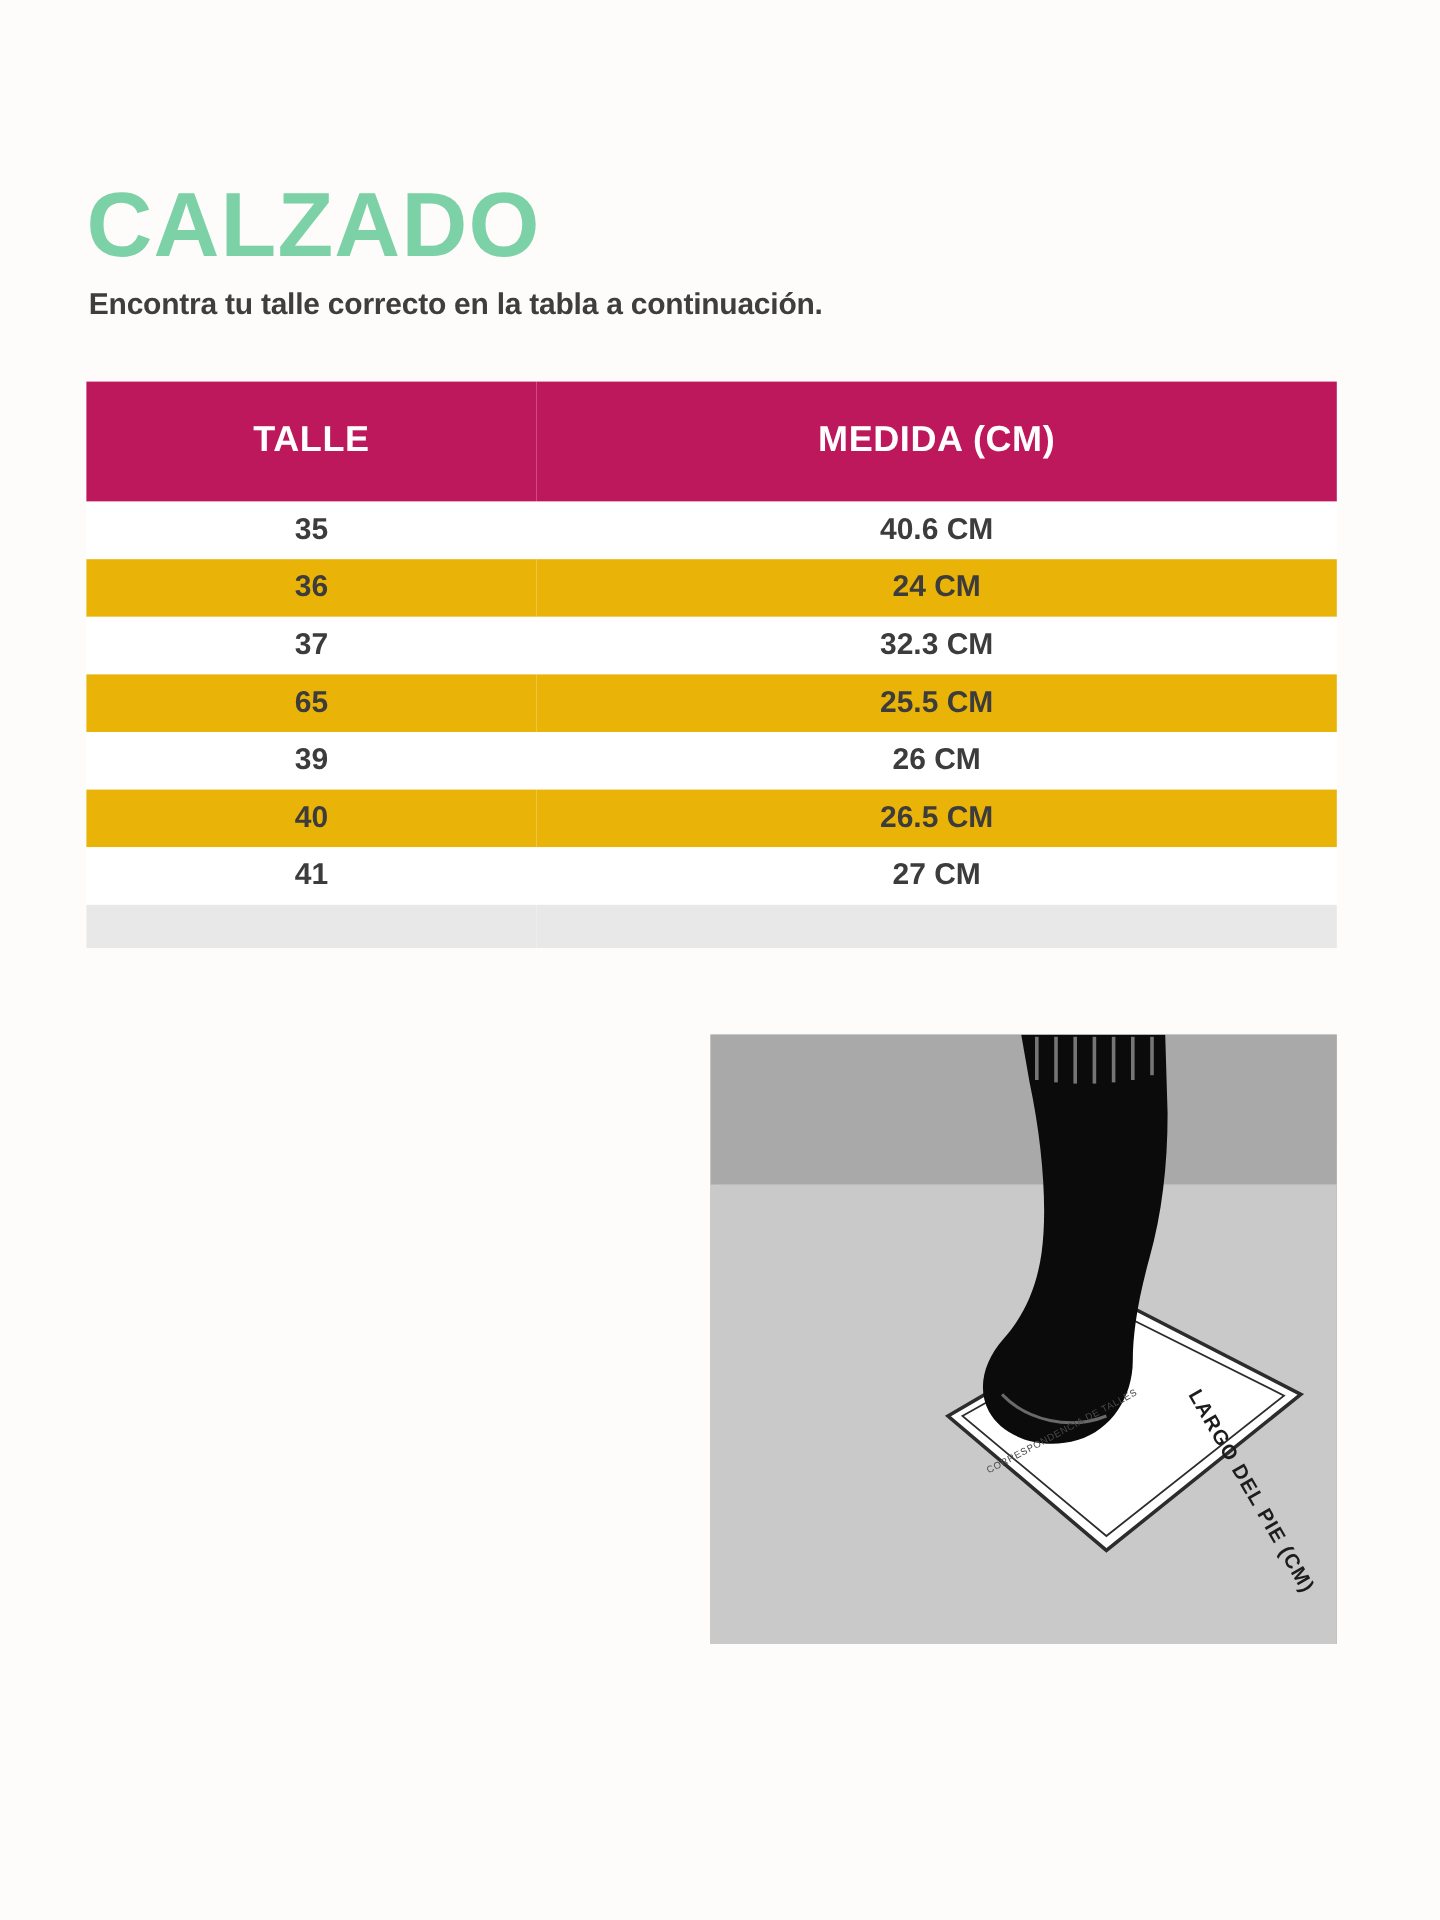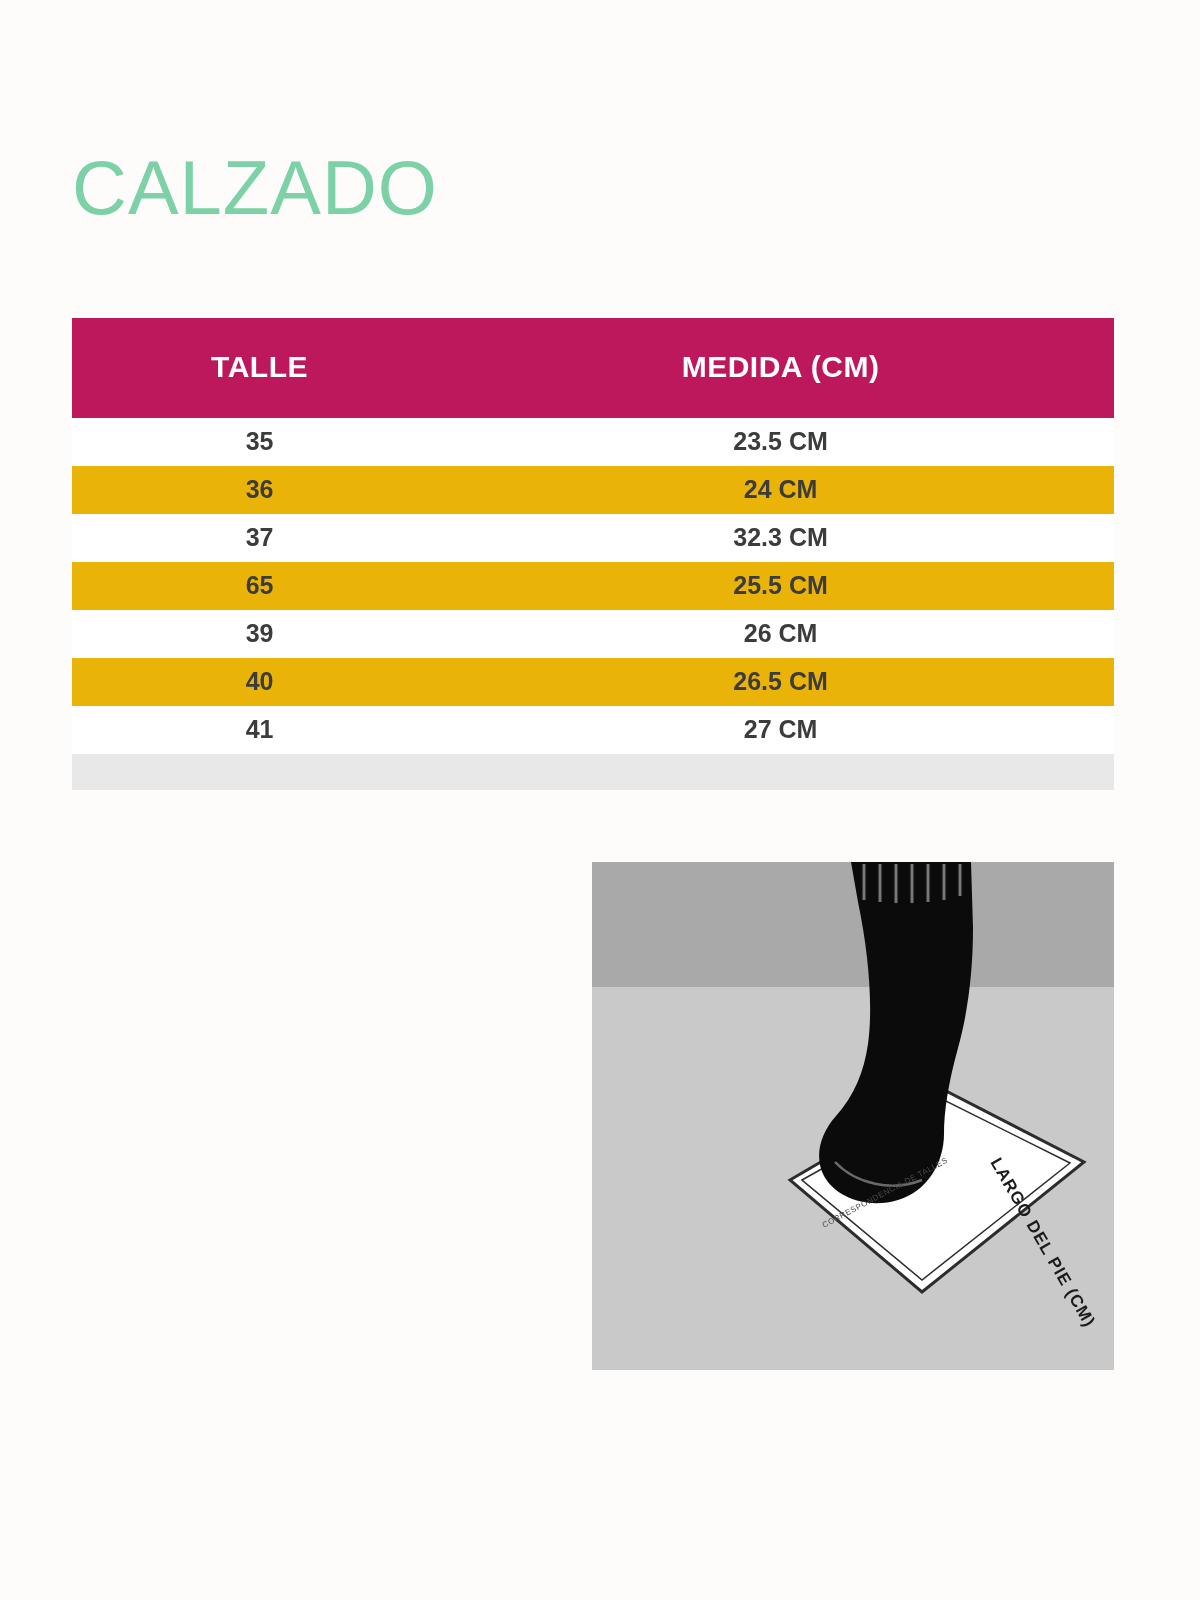--- a/index.html
+++ b/index.html
@@ -26,21 +26,21 @@
 
   
   .header {
     position: absolute;
     left: 72px;
     top: 150px;
     width: 1060px;
   }
   .title {
     font-size: 76px;
-    font-weight: 400;
+    font-weight: 700;
     letter-spacing: 1px;
     color: #7dd1a6;
     line-height: 1.0;
     margin: 0;
   }
   .subtitle {
     font-size: 25px;
     font-weight: 700;
     color: #3e3e3e;
     margin: 14px 0 0 2px;
@@ -121,34 +121,35 @@
   }
   .illu-svg { display: block; width: 522px; height: 508px; }
 </style>
 </head>
 <body>
 
 <div class="page">
 
   <div class="header">
     <h1 class="title">CALZADO</h1>
+    <p class="subtitle">Encontra tu talle correcto en la tabla a continuación.</p>
   </div>
 
   <div class="table-wrap">
     <table class="size-table">
       <thead>
         <tr>
           <th class="col-talle">TALLE</th>
           <th class="col-medida">MEDIDA (CM)</th>
         </tr>
       </thead>
       <tbody>
         <tr class="odd">
           <td class="c-talle">35</td>
-          <td class="c-medida">23.5 CM</td>
+          <td class="c-medida">40.6 CM</td>
         </tr>
         <tr class="even">
           <td class="c-talle">36</td>
           <td class="c-medida">24 CM</td>
         </tr>
         <tr class="odd">
           <td class="c-talle">37</td>
           <td class="c-medida">32.3 CM</td>
         </tr>
         <tr class="even">

